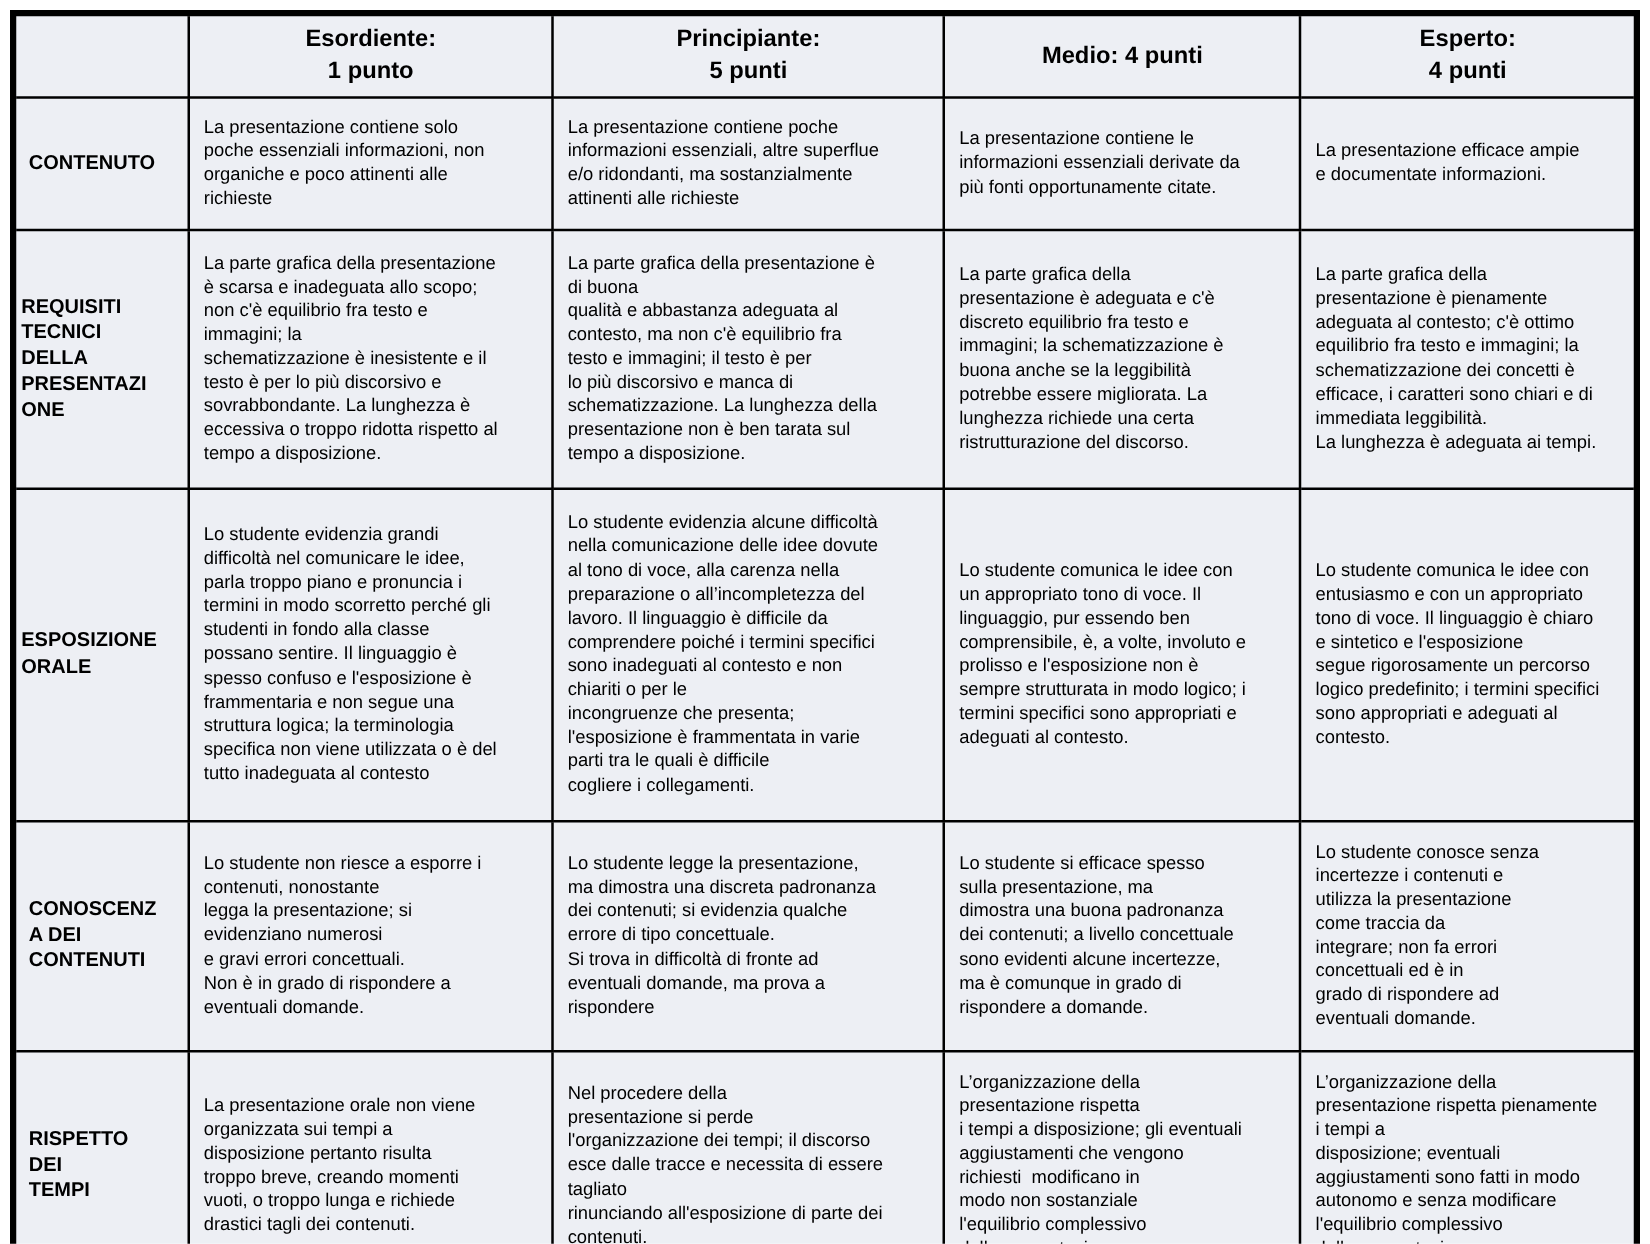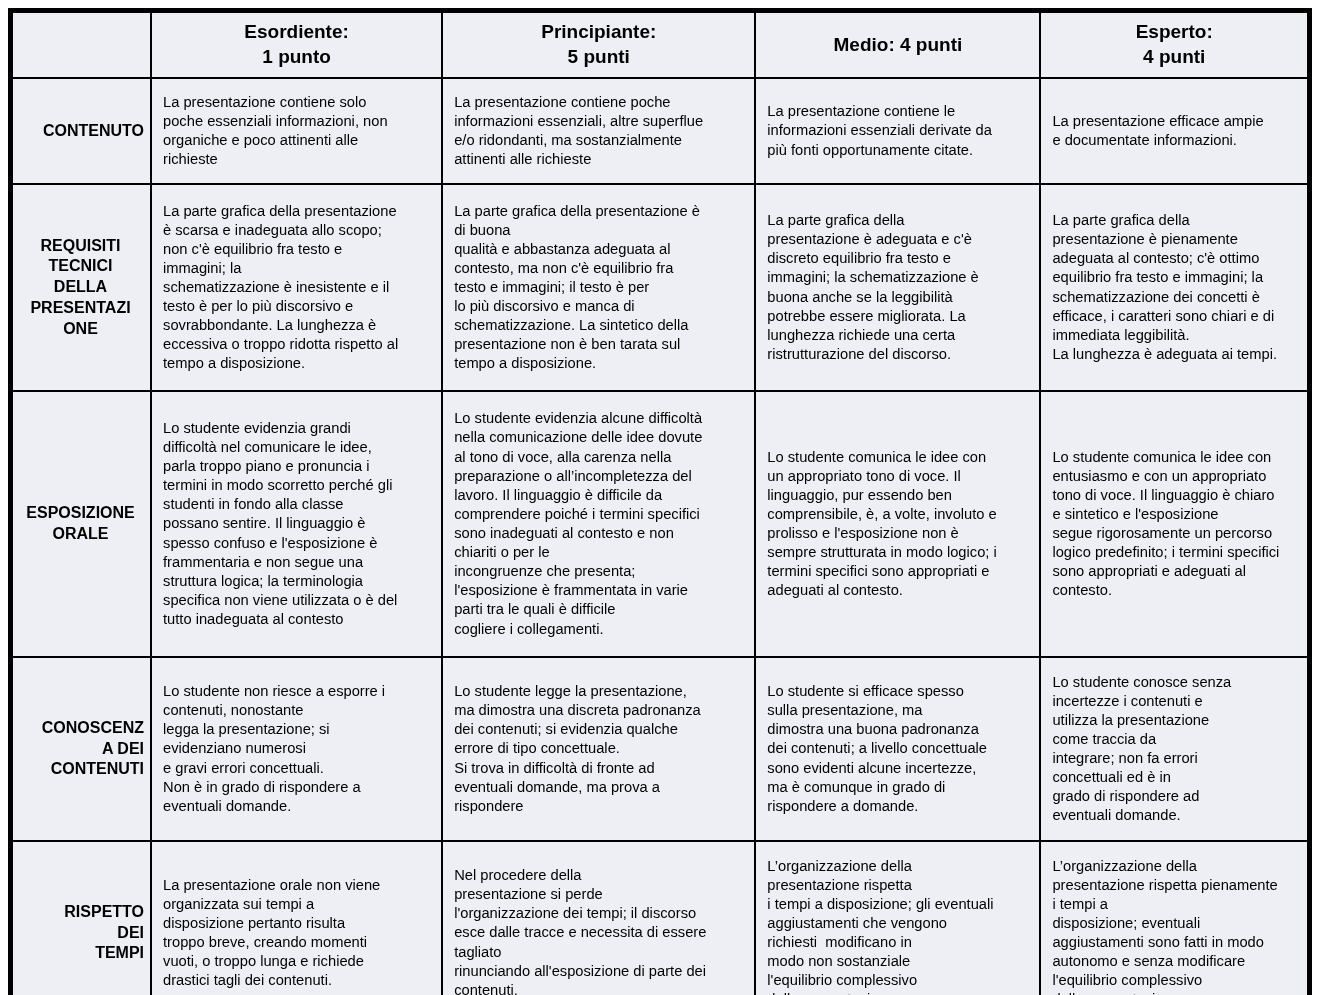--- a/index.html
+++ b/index.html
@@ -39,23 +39,23 @@
     text-align: center;
     line-height: 1.3;
     padding: 2px 4px;
   }
 
   th.rowlabel {
     font-size: 16px;
     font-weight: bold;
     line-height: 1.3;
     padding: 4px 6px 4px 10px;
-    text-align: right;
-  }
-  th.rowlabel.center { text-align: center; padding-left: 4px; }
+    text-align: left;
+  }
+  th.rowlabel.center { text-align: left; padding-left: 4px; }
 
   td.body {
     font-size: 14.7px;
     line-height: 1.3;
     padding: 8px 4px 8px 11px;
     text-align: left;
   }
 
   tr.r-contenuto  > * { height: 88px; }
   tr.r-requisiti  > * { height: 189px; }
@@ -118,21 +118,21 @@
 testo è per lo più discorsivo e
 sovrabbondante. La lunghezza è
 eccessiva o troppo ridotta rispetto al
 tempo a disposizione.</td>
         <td class="body">La parte grafica della presentazione è
 di buona
 qualità e abbastanza adeguata al
 contesto, ma non c'è equilibrio fra
 testo e immagini; il testo è per
 lo più discorsivo e manca di
-schematizzazione. La sintetico della
+schematizzazione. La lunghezza della
 presentazione non è ben tarata sul
 tempo a disposizione.</td>
         <td class="body">La parte grafica della
 presentazione è adeguata e c'è
 discreto equilibrio fra testo e
 immagini; la schematizzazione è
 buona anche se la leggibilità
 potrebbe essere migliorata. La
 lunghezza richiede una certa
 ristrutturazione del discorso.</td>

